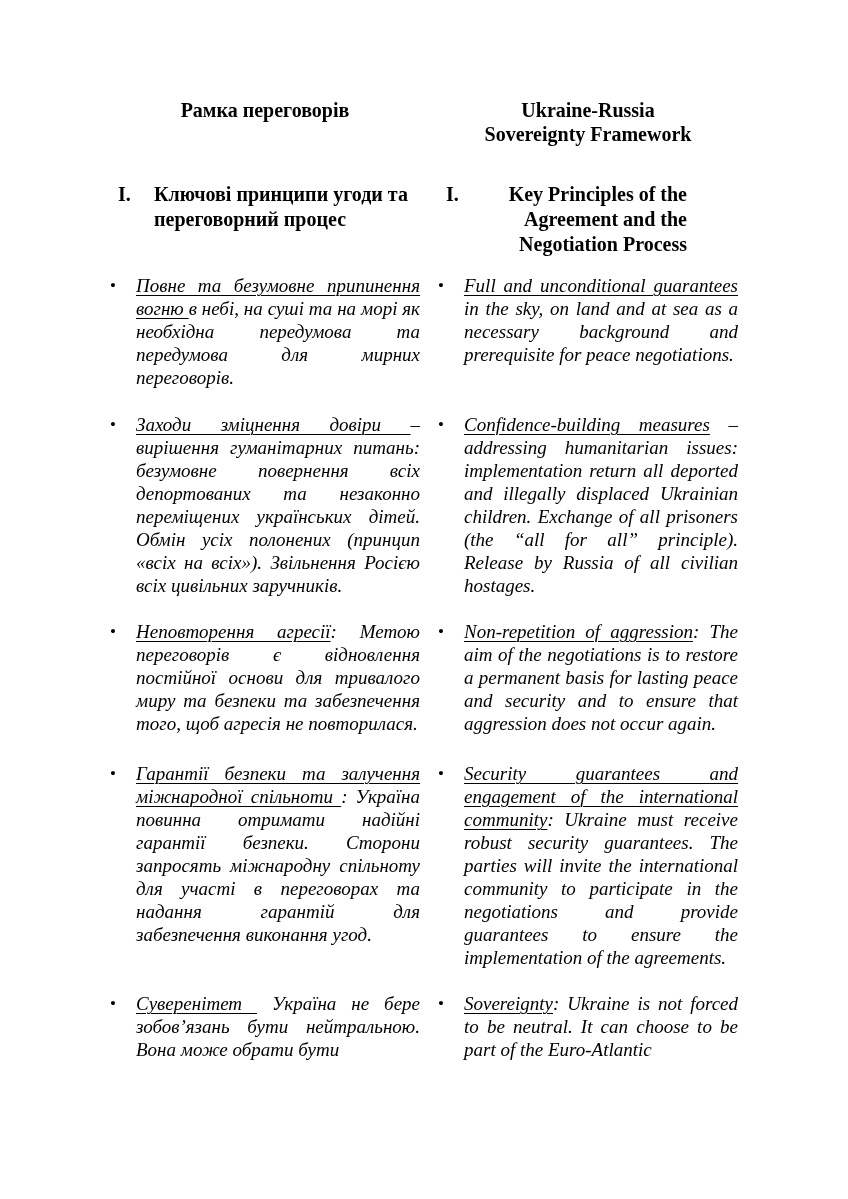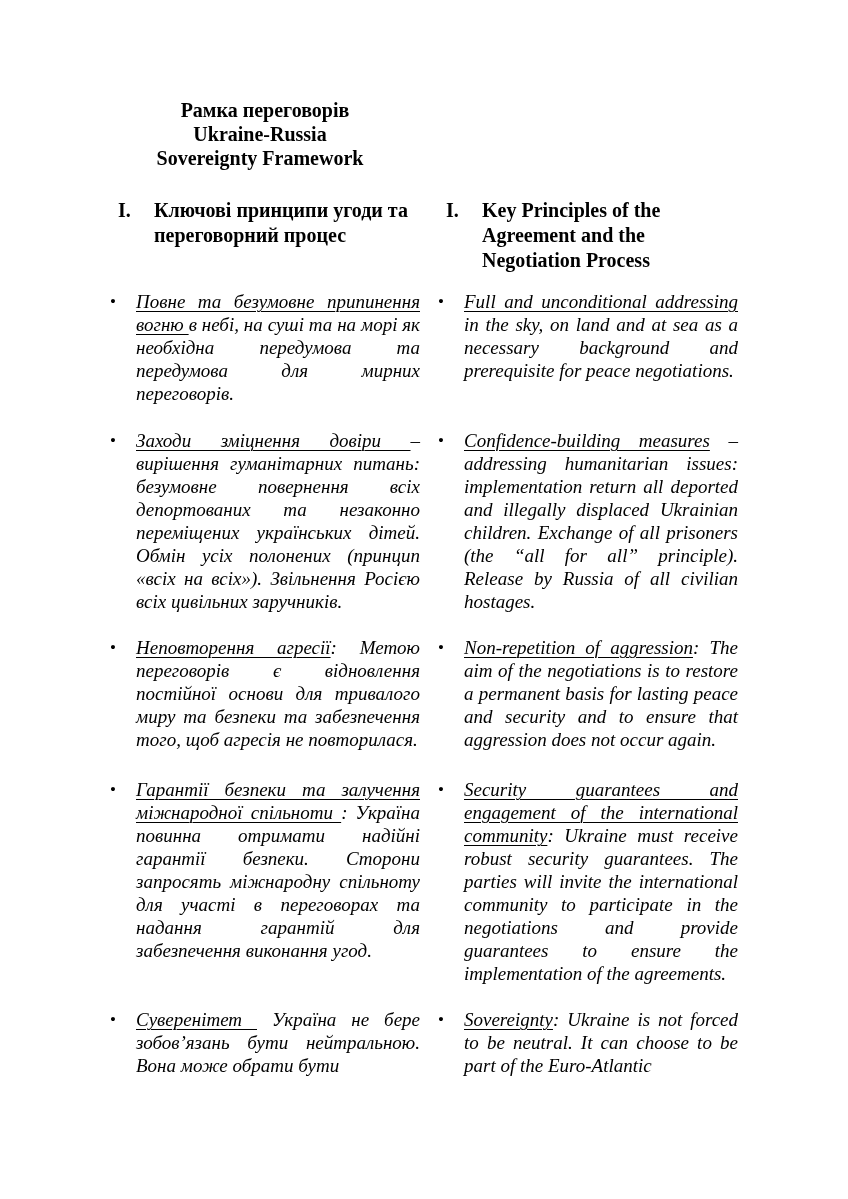--- a/index.html
+++ b/index.html
@@ -27,40 +27,40 @@
   }
   .cell-ua {
     width: 310px;
     margin-right: 18px;
     flex: 0 0 auto;
   }
   .cell-en {
     width: 300px;
     flex: 0 0 auto;
   }
-  .title-row { margin-bottom: 28px; flex-direction: column; }
+  .title-row { margin-bottom: 36px; }
   .title {
     text-align: center;
     font-weight: bold;
     font-size: 20px;
     line-height: 24px;
   }
   .section-row { margin-bottom: 17px; }
   .heading {
     display: flex;
     font-weight: bold;
     font-size: 20px;
     line-height: 25px;
     padding-left: 8px;
   }
   .heading .num {
     flex: 0 0 36px;
     width: 36px;
   }
-  .htext-en { max-width: 205px; }
+  .htext-en { max-width: 205px; text-align: right; }
   .htext-ua { max-width: 268px; }
   .row-b1 { margin-bottom: 24px; }
   .row-b2 { margin-bottom: 23px; }
   .row-b3 { margin-bottom: 27px; }
   .row-b4 { margin-bottom: 23px; }
   .bullet {
     display: flex;
   }
   .bullet .dot {
     flex: 0 0 26px;
@@ -120,21 +120,21 @@
     <div class="row row-b1">
       <div class="cell-ua">
         <div class="bullet">
           <span class="dot">•</span>
           <p class="btext"><u>Повне та безумовне припинення вогню&nbsp;</u><span>в небі, на суші та на морі як необхідна передумова та передумова для мирних переговорів.</span></p>
         </div>
       </div>
       <div class="cell-en">
         <div class="bullet">
           <span class="dot">•</span>
-          <p class="btext"><u>Full and unconditional addressing</u><span> in the sky, on land and at sea as a necessary background and prerequisite for peace negotiations.</span></p>
+          <p class="btext"><u>Full and unconditional guarantees</u><span> in the sky, on land and at sea as a necessary background and prerequisite for peace negotiations.</span></p>
         </div>
       </div>
     </div>
 
     <div class="row row-b2">
       <div class="cell-ua">
         <div class="bullet">
           <span class="dot">•</span>
           <p class="btext"><u>Заходи зміцнення довіри&nbsp;</u><span>– вирішення гуманітарних питань: безумовне повернення всіх депортованих та незаконно переміщених українських дітей. Обмін усіх полонених (принцип «всіх на всіх»). Звільнення Росією всіх цивільних заручників.</span></p>
         </div>

